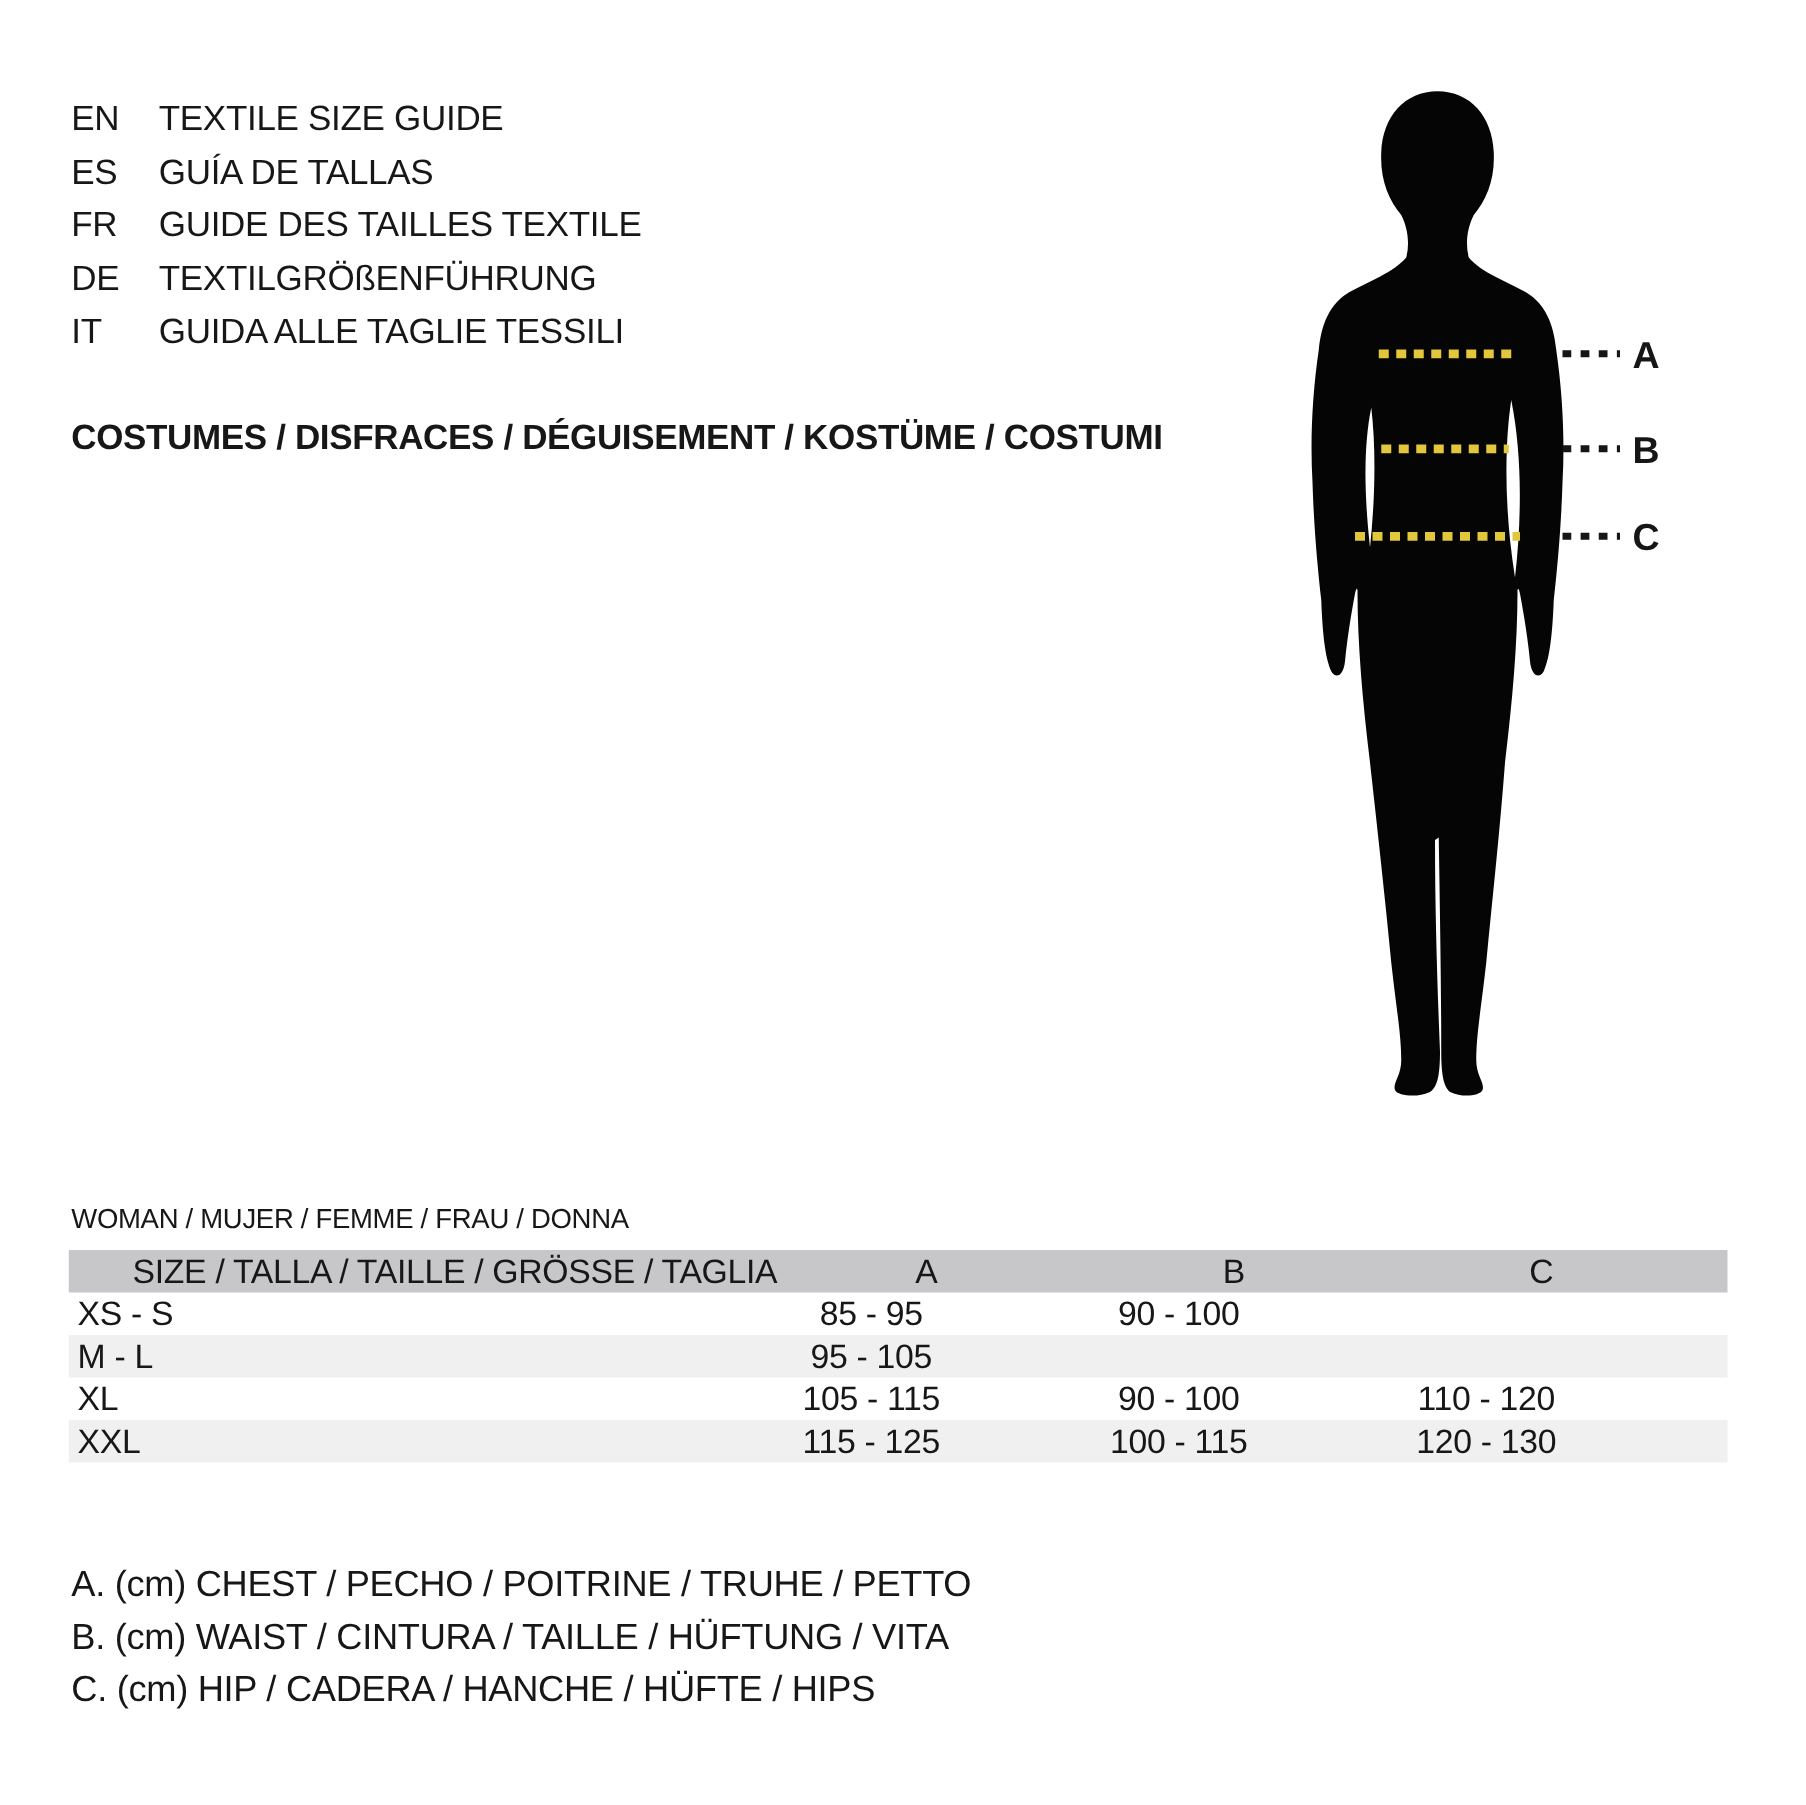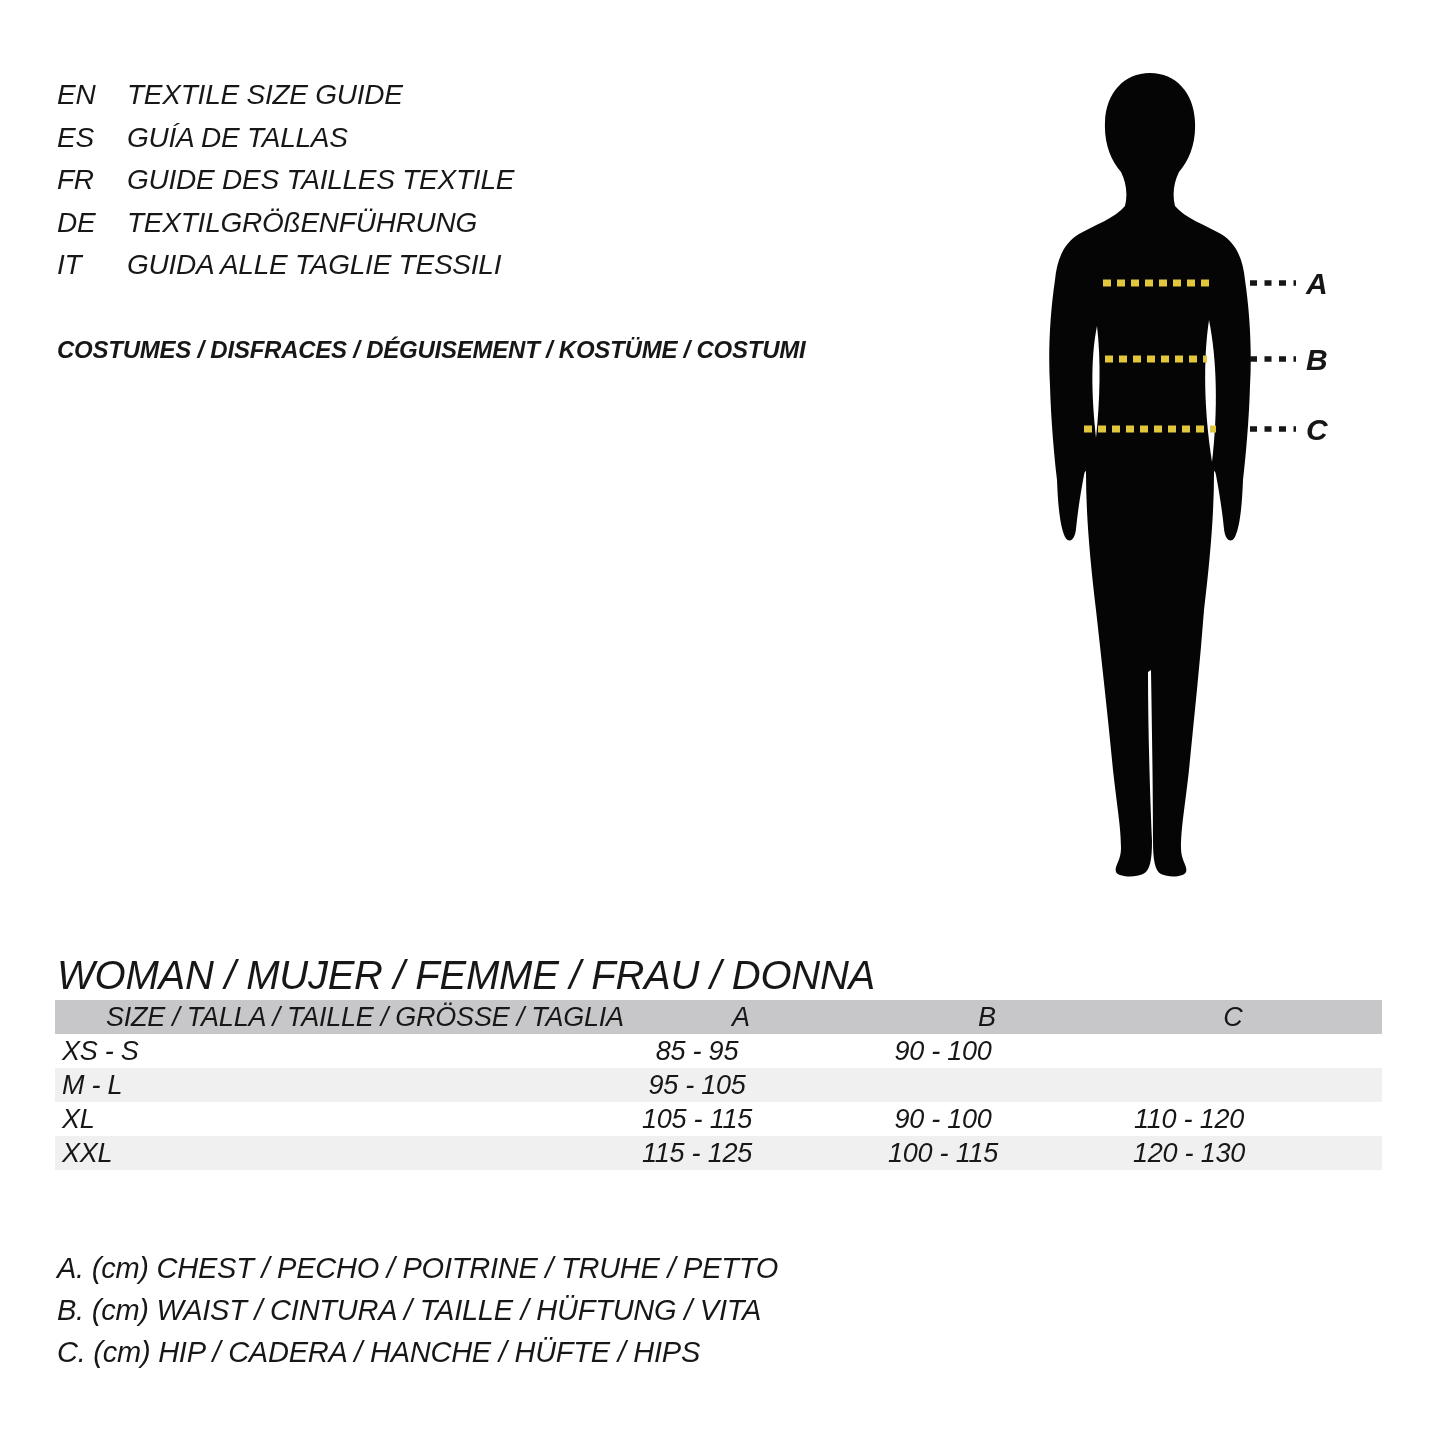--- a/index.html
+++ b/index.html
@@ -9,48 +9,48 @@
     --table_header_bg:#c7c7c9;
     --table_alt_row_bg:#f0f0f0;
     --text:#171717;
     --page_bg:#ffffff;
   }
   *{margin:0;padding:0;box-sizing:border-box;}
   html,body{background:#fff;}
   body{font-family:"Liberation Sans","DejaVu Sans",sans-serif;color:var(--text);}
   .canvas{
     position:relative;width:1445px;height:1444px;background:var(--page_bg);
-    overflow:hidden;letter-spacing:-0.015em;font-style:italic;
+    overflow:hidden;letter-spacing:-0.015em;
   }
 
   
   .lang-block{position:absolute;left:57px;top:78px;}
   .lang-row{display:grid;grid-template-columns:70px auto;height:42.5px;}
   .lang-code,.lang-label{font-size:28px;line-height:33px;font-weight:400;white-space:nowrap;}
 
   
   .category-heading{
-    position:absolute;left:57px;top:333px;font-size:24px;line-height:33px;
+    position:absolute;left:57px;top:333px;font-size:28px;line-height:33px;
     font-weight:700;white-space:nowrap;letter-spacing:-0.01em;
   }
 
   
   .figure-wrap{position:absolute;left:1000px;top:60px;width:340px;height:830px;}
   .figure-svg .body{fill:var(--silhouette);}
   .figure-svg .gap{fill:#ffffff;}
   .figure-svg .dash-y{stroke:var(--dash_yellow);stroke-width:7;stroke-dasharray:8 6;}
   .figure-svg .dash-b{stroke:var(--dash_black);stroke-width:5.5;stroke-dasharray:7 7.5;}
   .figure-svg .marker{
     font-family:"Liberation Sans","DejaVu Sans",sans-serif;
     font-size:30px;font-weight:700;fill:var(--dash_black);
   }
 
   
   .section-title{
-    position:absolute;left:57px;top:958px;font-size:40px;line-height:34px;
+    position:absolute;left:57px;top:958px;font-size:22px;line-height:34px;
     font-weight:400;white-space:nowrap;
   }
 
   
   .size-table{position:absolute;left:55px;top:1000px;width:1327px;}
   .t-row{
     display:grid;grid-template-columns:519px 246px 246px 246px 70px;
     height:34px;line-height:34px;font-size:27px;
   }
   .t-row.header{background:var(--table_header_bg);padding-left:44px;}

